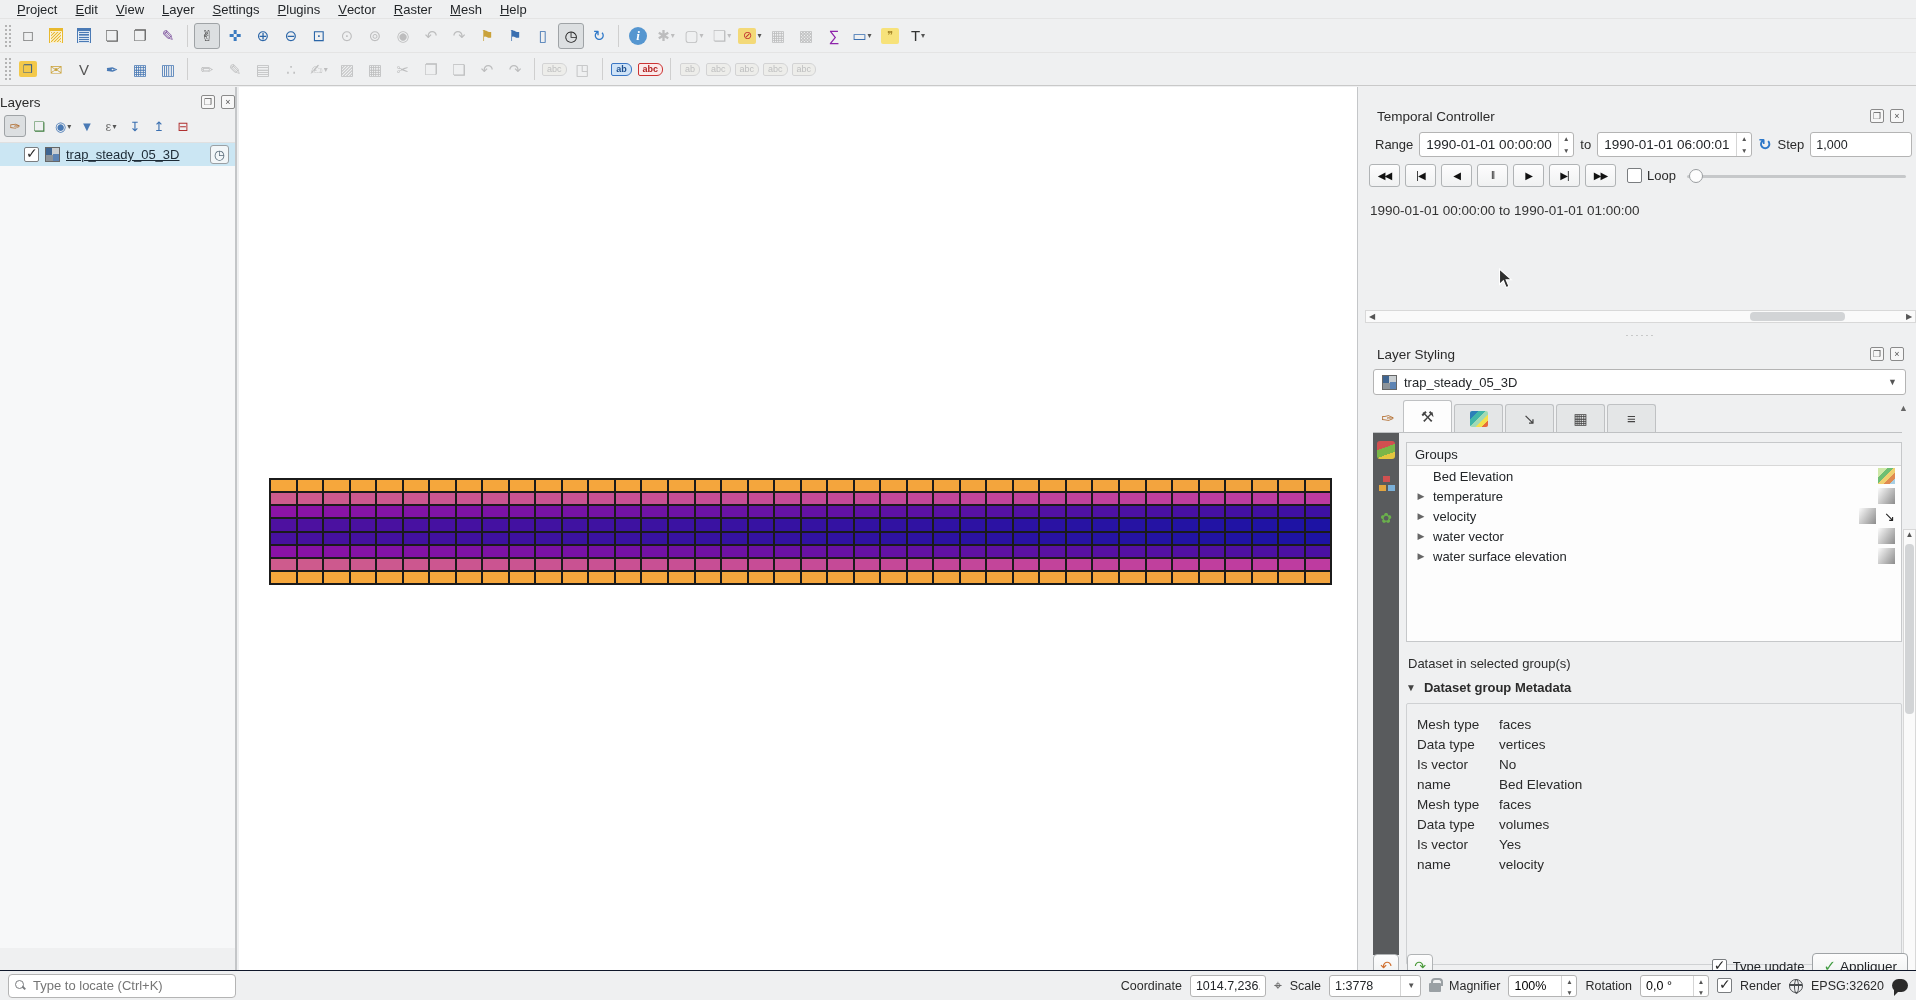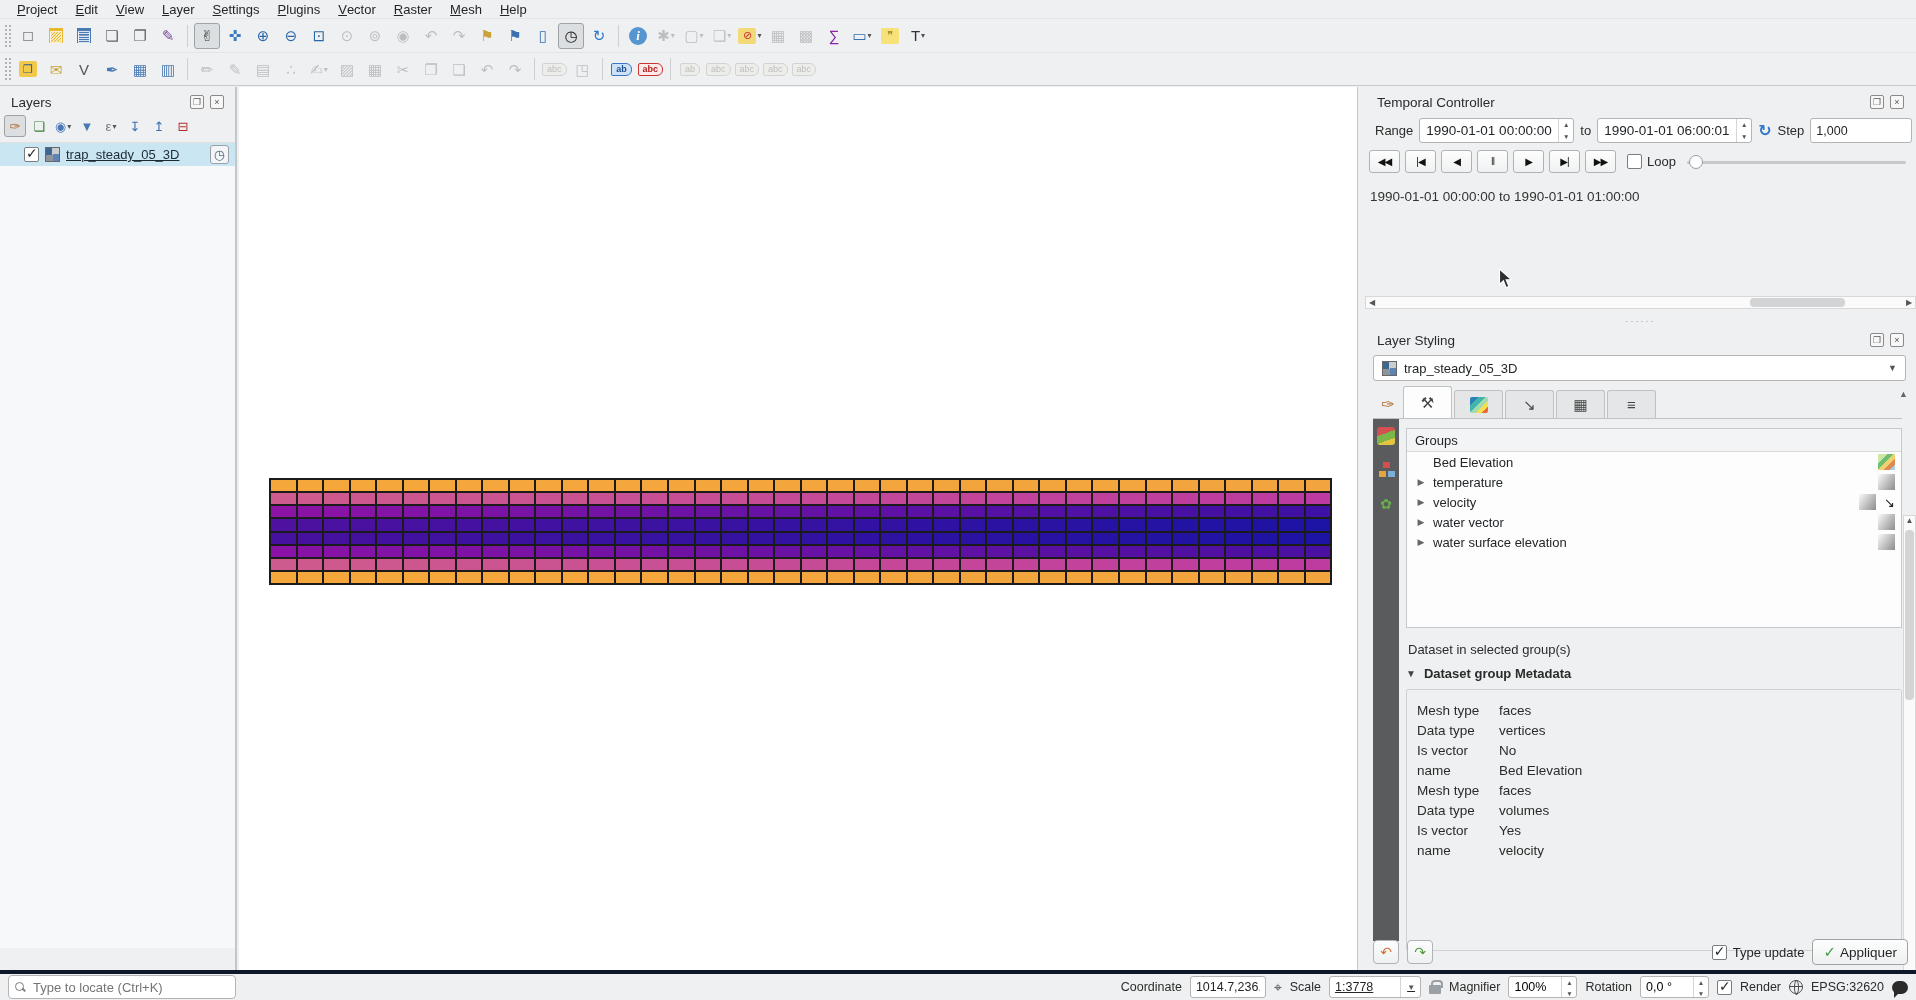--- a/index.html
+++ b/index.html
@@ -29,21 +29,21 @@
   .tbtn.round .glyph { width:18px; height:18px; border-radius:50%; display:flex; align-items:center; justify-content:center;
     font-style:italic; font-family:"Liberation Serif",serif; font-weight:bold; font-size:13px; }
   .tbtn.boxbg .glyph { width:18px; height:16px; border-radius:2px; display:flex; align-items:center; justify-content:center; font-size:11px; }
   .tb-dd { font-size:8px; color:#555; margin-left:1px; align-self:center; }
   .pill .glyph { font-size:9px; border:1px solid #999; border-radius:2px 6px 6px 2px; padding:1px 4px; background:#e9e7dc; color:#555; }
   .pill.blue .glyph { background:#cfe3f7; border-color:#3a76c4; color:#1d4f8f; font-weight:bold; }
   .pill.red .glyph { background:#fbeaea; border-color:#cc3333; color:#b22222; font-weight:bold; }
   
   #main { position:absolute; top:87px; left:0; width:1916px; height:883px; }
   #layers-panel { position:absolute; left:0; top:0; width:237px; height:883px; background:#eff0f1; border-right:2px solid #c4c6c8; padding-top:5px; }
-  .panel-title-row { display:flex; align-items:center; padding:0 11px; height:20px; }
+  .panel-title-row { display:flex; align-items:center; padding:0 0; height:20px; }
   .panel-title { font-size:13.5px; color:#2b2b2b; }
   .panel-winbtns { margin-left:auto; display:flex; gap:6px; }
   .winbtn { width:14px; height:14px; border:1px solid #8a8a8a; border-radius:2px; font-size:9px; line-height:12px; text-align:center; color:#555; background:#f7f7f7; }
   #layers-toolbar { display:flex; align-items:center; gap:2px; padding:3px 4px; }
   #layers-toolbar .tbtn { min-width:22px; height:22px; font-size:13px; }
   #layers-tree { margin-top:2px; background:#f7f8f9; height:806px; border-top:1px solid #e0e0e0; }
   #layer-row { height:23px; display:flex; align-items:center; gap:6px; padding:0 6px 0 24px; background:#cbe6f3; }
   .cb { width:15px; height:15px; background:#fff; border:1px solid #7a7d80; border-radius:2px; position:relative; flex:none; }
   .cb.on::after { content:"✓"; position:absolute; left:1px; top:-3px; font-size:14px; font-weight:bold; color:#2a2a2a; }
   .mesh-ico { width:15px; height:15px; flex:none; border:1px solid #666;
@@ -51,21 +51,21 @@
   #layer-label { text-decoration:underline; color:#1d2b36; }
   .clockbtn { margin-left:auto; width:19px; height:19px; border:1px solid #9aa0a4; border-radius:3px; background:#f2f6f8; color:#5a6d7a;
     display:flex; align-items:center; justify-content:center; font-size:13px; }
   
   #canvas { position:absolute; left:239px; top:0; width:1118px; height:883px; background:#fff; }
   #mesh { position:absolute; left:30px; top:391px; width:1063px; height:107px; border:1px solid #1b1b1b; display:flex; flex-direction:column; }
   .mesh-row { flex:1; display:flex; }
   .mesh-cell { flex:1; border:1px solid #1b1b1b; }
   
   #dock-splitter { position:absolute; left:1357px; top:0; width:8px; height:883px; background:#eff0f1; border-left:1px solid #c4c6c8; }
-  #dock { position:absolute; left:1365px; top:0; width:551px; height:883px; background:#eff0f1; }
+  #dock { position:absolute; left:1365px; top:14px; width:551px; height:883px; background:#eff0f1; }
   
   #temporal { position:absolute; left:0; top:0; width:551px; height:224px; padding-top:5px; }
   #temporal-controls { display:flex; align-items:center; gap:6px; padding:6px 4px 0 10px; }
   .spinbox { display:flex; align-items:stretch; background:#fff; border:1px solid #b4b4b4; border-radius:3px; height:25px; }
   .spinbox input { border:0; outline:0; background:transparent; font-size:13.5px; padding:0 6px; font-family:inherit; color:#232629; }
   .spin { width:15px; display:flex; flex-direction:column; border-left:1px solid #d5d5d5; }
   .spin span { flex:1; font-size:6.5px; color:#555; text-align:center; line-height:11px; }
   #temporal-playback { display:flex; align-items:center; gap:5px; padding:7px 4px 0 4px; }
   .pbtn { width:31px; height:23px; border:1px solid #b0b3b5; border-radius:3px; background:linear-gradient(#fdfdfd,#f0f1f2);
     display:flex; align-items:center; justify-content:center; font-size:10px; letter-spacing:-1px; color:#111; }
@@ -119,32 +119,32 @@
   #styling-vscroll .track { flex:1; position:relative; }
   #styling-vscroll .thumb { position:absolute; left:1px; width:9px; top:2px; height:170px; background:#d2d4d6; border-radius:4px; }
   #styling-bottom { position:absolute; left:8px; right:8px; bottom:4px; height:28px; display:flex; align-items:center; gap:8px; }
   .roundbtn { width:26px; height:24px; border:1px solid #b0b3b5; border-radius:4px; background:linear-gradient(#fdfdfd,#eef0f1);
     display:flex; align-items:center; justify-content:center; font-size:14px; }
   #live-wrap { margin-left:auto; display:flex; align-items:center; gap:6px; }
   #apply-btn { height:26px; border:1px solid #9fa3a6; border-radius:4px; background:linear-gradient(#fdfdfd,#eef0f1);
     display:flex; align-items:center; gap:4px; padding:0 10px; font-size:13.5px; }
   #apply-btn .chk { color:#3f9b3f; font-size:15px; font-weight:bold; }
   
-  #statusbar { position:absolute; left:0; top:970px; width:1916px; height:30px; background:#eff0f1; border-top:4px solid #0f172a;
+  #statusbar { position:absolute; left:0; top:970px; width:1916px; height:30px; background:#eff0f1; border-top:1px solid #0f172a;
     display:flex; align-items:center; padding:0 8px; gap:8px; font-size:12.5px; }
   #locate { width:228px; height:24px; background:#fff; border:1px solid #b4b4b4; border-radius:4px; display:flex; align-items:center; padding:0 6px; gap:5px; }
   #locate input { border:0; outline:0; flex:1; font-size:13px; font-family:inherit; color:#444; background:transparent; }
   .mag-ico { width:11px; height:11px; position:relative; flex:none; }
   .mag-ico::before { content:""; position:absolute; left:0; top:0; width:7px; height:7px; border:1.5px solid #7a7d80; border-radius:50%; }
   .mag-ico::after { content:""; position:absolute; left:7px; top:7px; width:4px; height:1.5px; background:#7a7d80; transform:rotate(45deg); }
   .sb-label { color:#2b2b2b; }
   .sb-input { height:22px; background:#fff; border:1px solid #b4b4b4; border-radius:3px; font-size:12.5px; padding:0 5px; font-family:inherit; color:#232629; }
   .sb-spin { display:flex; align-items:stretch; background:#fff; border:1px solid #b4b4b4; border-radius:3px; height:22px; }
   .sb-spin input { border:0; outline:0; background:transparent; font-size:12.5px; padding:0 5px; font-family:inherit; width:52px; }
-  .scale-combo { display:flex; align-items:center; background:#fff; border:1px solid #b4b4b4; border-radius:3px; height:22px; width:92px; padding:0 5px;text-decoration:underline; }
+  .scale-combo { display:flex; align-items:center; background:#fff; border:1px solid #b4b4b4; border-radius:3px; height:22px; width:92px; padding:0 5px; }
   .scale-combo .arrow { margin-left:auto; font-size:8px; color:#555; border-left:1px solid #d5d5d5; padding-left:6px; height:100%; display:flex; align-items:center; }
   .lock-ico { width:12px; height:9px; background:#9aa0a4; border-radius:1px; position:relative; margin-top:4px; }
   .lock-ico::before { content:""; position:absolute; left:2px; top:-5px; width:8px; height:6px; border:2px solid #9aa0a4; border-bottom:none; border-radius:4px 4px 0 0; }
   .globe-ico { width:14px; height:14px; border-radius:50%; border:1.5px solid #4a4d50; position:relative; }
   .globe-ico::before { content:""; position:absolute; left:4.2px; top:-1px; width:3px; height:13px; border:1px solid #4a4d50; border-radius:50%; }
   .globe-ico::after { content:""; position:absolute; left:-1px; top:4.5px; width:13px; height:1.5px; background:#4a4d50; }
   .bubble-ico { width:16px; height:13px; background:#2b2b2b; border-radius:7px; position:relative; }
   .bubble-ico::after { content:""; position:absolute; left:2px; bottom:-4px; border:3px solid transparent; border-top-color:#2b2b2b; border-left-color:#2b2b2b; }
   
   #cursor { position:absolute; left:1498px; top:268px; z-index:50; }

